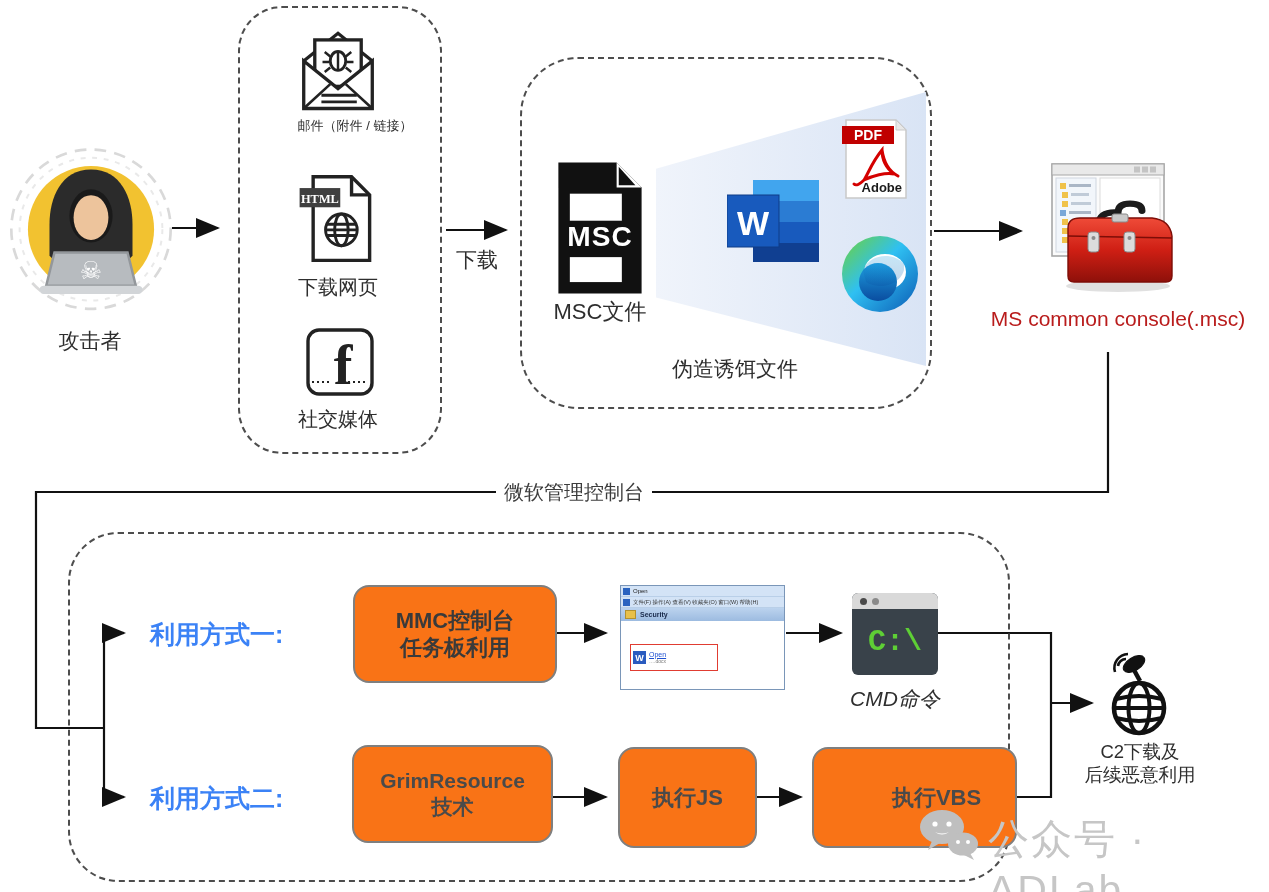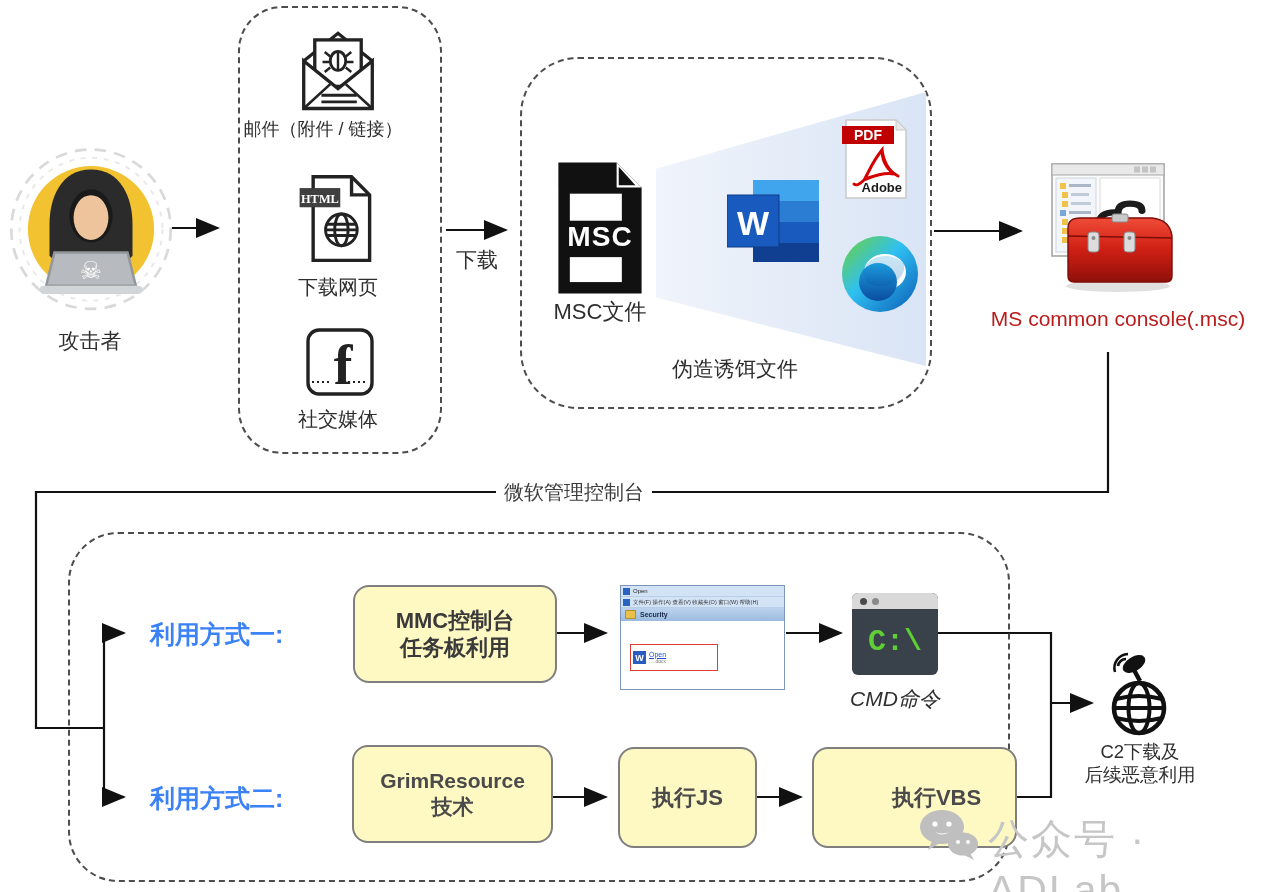--- a/index.html
+++ b/index.html
@@ -1,21 +1,21 @@
 <!DOCTYPE html>
 <html><head>
 <meta charset="utf-8">
 <style>
   html,body{margin:0;padding:0;background:#fff;}
   .canvas{position:relative;width:1269px;height:892px;background:#fff;overflow:hidden;
           font-family:"Liberation Sans","DejaVu Sans",sans-serif;color:#111;}
   .abs{position:absolute;}
   .lbl{position:absolute;text-align:center;color:#2e2e2e;}
   .dashedbox{position:absolute;border:2px dashed #4d4d4d;background:transparent;}
-  .node{position:absolute;background:#fef9c3;border:2px solid #7f7f7f;border-radius:16px;
+  .node{position:absolute;background:#f97316;border:2px solid #7f7f7f;border-radius:16px;
         display:flex;flex-direction:column;align-items:center;justify-content:center;
         font-weight:700;color:#3a3a3a;line-height:1.25;}
   .wires{position:absolute;left:0;top:0;pointer-events:none;}
   .funnel{position:absolute;background:linear-gradient(to right,#f0f4fb,#d9e4f5);
           clip-path:polygon(0 28%,100% 0,100% 100%,0 75%);}
   .linelabel{position:absolute;background:#fff;padding:0 8px;font-size:20px;color:#3c3c3c;}
   .title{position:absolute;font-size:25px;font-weight:700;color:#3b82f6;}
   .watermark{position:absolute;font-size:41px;color:#c6c6c6;letter-spacing:2px;}
   
   .shot{position:absolute;background:#fff;border:1px solid #7a96b8;box-sizing:border-box;}
@@ -89,21 +89,21 @@
     <g stroke="#222" stroke-width="3" fill="none">
       <path d="M14 37 L45 12 L76 37"></path>
       <rect x="24" y="18" width="42" height="42" fill="#fff"></rect>
       <path d="M14 37 L14 80 L76 80 L76 37 L45 62 Z" fill="#fff"></path>
       <path d="M14 80 L38 58 M76 80 L52 58" stroke-width="2.4"></path>
       <path d="M30 68 L62 68 M30 74 L62 74" stroke-width="2.6"></path>
       <ellipse cx="45" cy="37" rx="7" ry="8.5" stroke-width="2.6"></ellipse>
       <path d="M45 29 L45 45 M38 33 L33 29 M52 33 L57 29 M37 38 L31 38 M53 38 L59 38 M38 43 L33 47 M52 43 L57 47" stroke-width="2.2"></path>
     </g>
   </svg>
-  <div class="lbl" style="left:228px;top:117px;width:190px;font-size:18px;">邮件（附件 / 链接）</div>
+  <div class="lbl" style="left:260px;top:117px;width:190px;font-size:13px;">邮件（附件 / 链接）</div>
 
   <svg class="abs" style="left:292px;top:170px;" width="92" height="96" viewBox="0 0 80 85">
     <g stroke="#222" stroke-width="3" fill="#fff">
       <path d="M18 6 L52 6 L68 22 L68 80 L18 80 Z"></path>
       <path d="M52 6 L52 22 L68 22" fill="none"></path>
     </g>
     <rect x="6" y="16" width="36" height="17" fill="#3f3f3f"></rect>
     <text x="24" y="29" font-size="11" fill="#fff" text-anchor="middle" font-weight="700" font-family="'Liberation Serif','DejaVu Serif',serif">HTML</text>
     <g stroke="#222" stroke-width="2.6" fill="none">
       <circle cx="43" cy="53" r="14"></circle>

